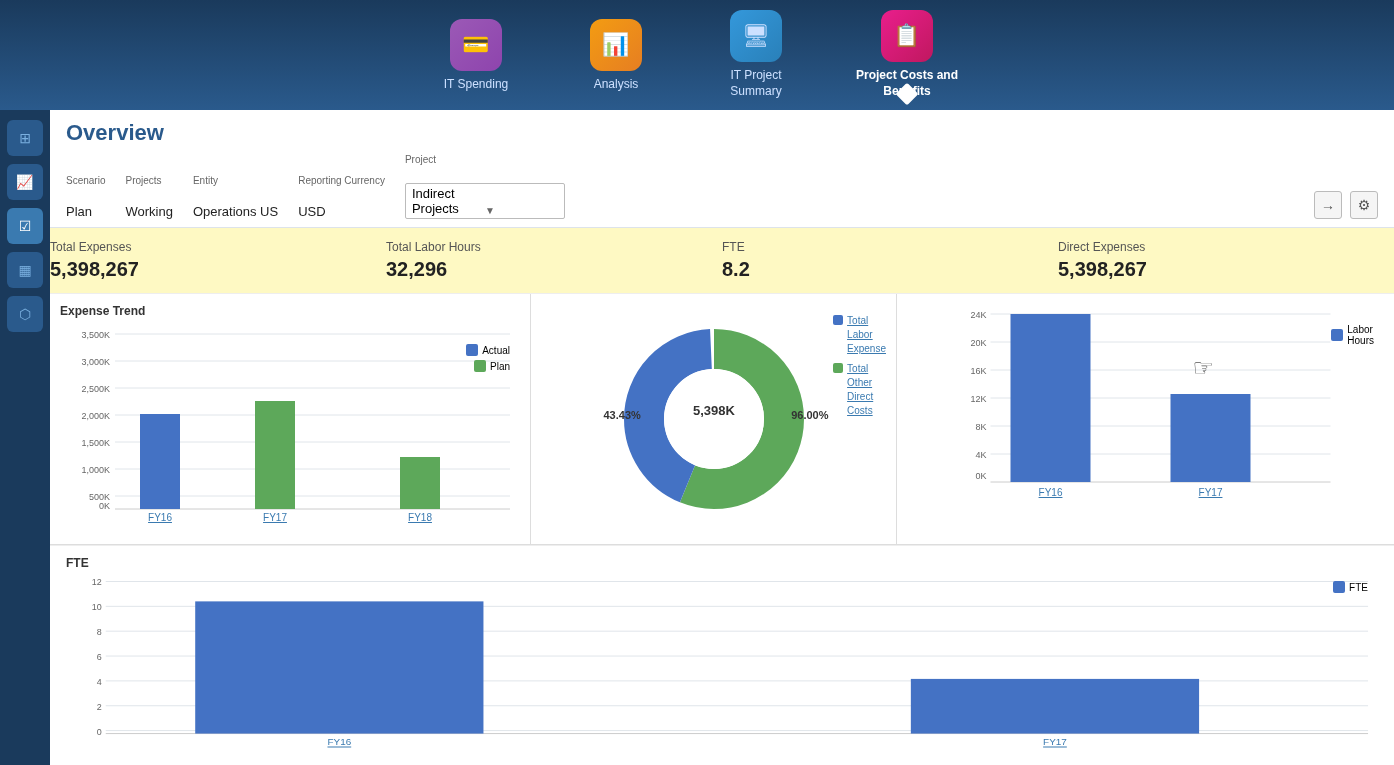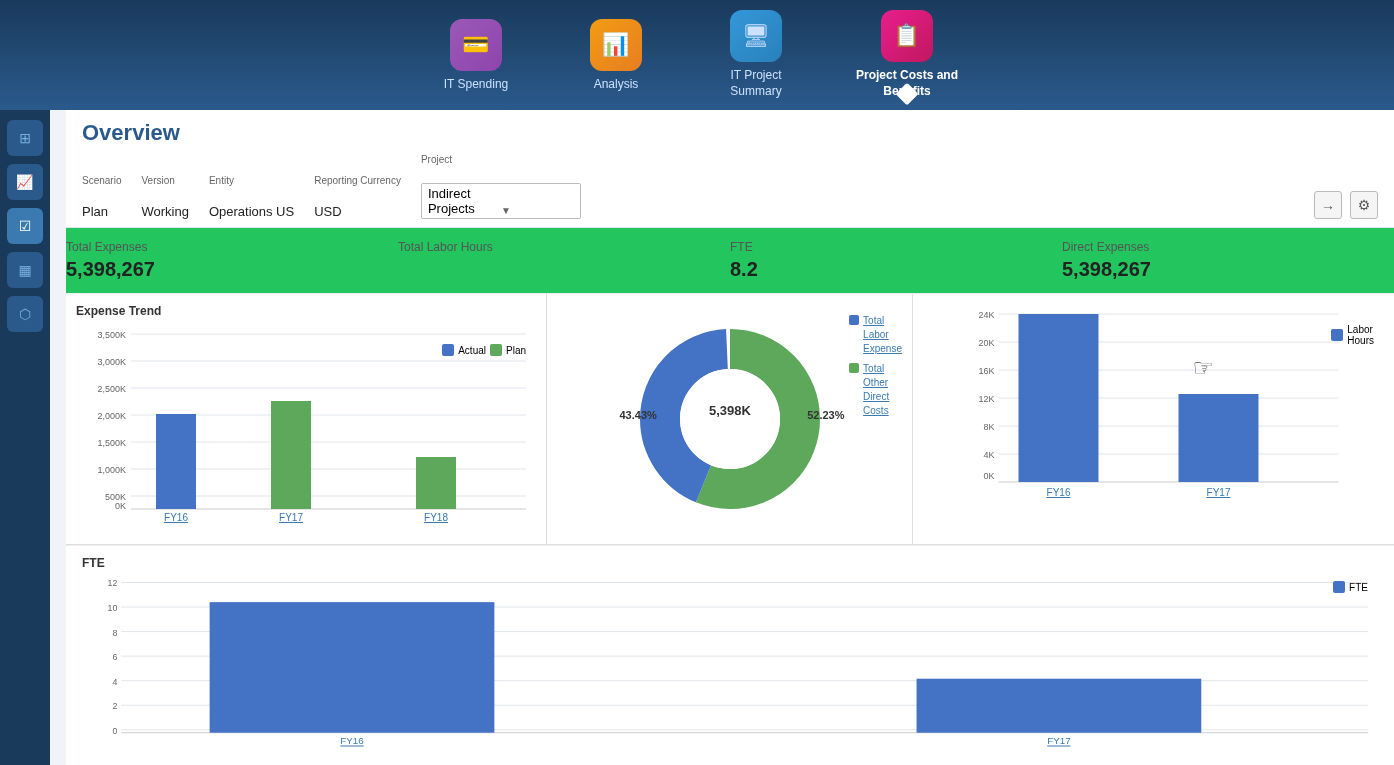--- a/index.html
+++ b/index.html
@@ -81,23 +81,22 @@
     }
     .sidebar-icon.active { background: #3a7ab0; color: #fff; }
 
     
     .content {
       flex: 1;
       background: #f0f4f8;
       overflow-y: auto;
     }
     .content-inner {
-      background: #22c55e;
+      background: #fef9c3;
       min-height: 100%;
-      margin-left: 16px;
     }
 
     
     .page-header {
       background: #fff;
       padding: 10px 16px 0 16px;
       border-bottom: 1px solid #dde3ea;
     }
     .page-title {
       font-size: 22px;
@@ -271,21 +270,21 @@
       <div class="page-header">
         <div class="page-title">Overview</div>
         <div class="filter-bar">
 
           <div class="filter-group">
             <span class="filter-label">Scenario</span>
             <span class="filter-value">Plan</span>
           </div>
 
           <div class="filter-group">
-            <span class="filter-label">Version</span>
+            <span class="filter-label">Projects</span>
             <span class="filter-value">Working</span>
           </div>
 
           <div class="filter-group">
             <span class="filter-label">Entity</span>
             <span class="filter-value">Operations US</span>
           </div>
 
           <div class="filter-group">
             <span class="filter-label">Reporting Currency</span>
@@ -312,20 +311,21 @@
         </div>
       </div>
 
       <div class="metrics-row">
         <div class="metric-item">
           <span class="metric-label">Total Expenses</span>
           <span class="metric-value">5,398,267</span>
         </div>
         <div class="metric-item">
           <span class="metric-label">Total Labor Hours</span>
+          <span class="metric-value">32,296</span>
         </div>
         <div class="metric-item">
           <span class="metric-label">FTE</span>
           <span class="metric-value">8.2</span>
         </div>
         <div class="metric-item">
           <span class="metric-label">Direct Expenses</span>
           <span class="metric-value">5,398,267</span>
         </div>
       </div>
@@ -360,21 +360,21 @@
 
               <rect class="bar-plan" x="195" y="77" width="40" height="108"></rect>
 
               <rect class="bar-plan" x="340" y="133" width="40" height="52"></rect>
 
               <text class="x-label" x="100" y="197" text-anchor="middle">FY16</text>
               <text class="x-label" x="215" y="197" text-anchor="middle">FY17</text>
               <text class="x-label" x="360" y="197" text-anchor="middle">FY18</text>
             </svg>
             
-            <div style="position:absolute; right:10px; top:20px; font-size:10px; display:flex; gap:4px;">
+            <div style="position:absolute; right:10px; top:20px; font-size:10px; display:flex; flex-direction:column; gap:4px;align-items:flex-end;">
               <div style="display:flex;align-items:center;gap:4px;">
                 <div style="width:12px;height:12px;background:#4472c4;border-radius:2px;"></div>
                 <span>Actual</span>
               </div>
               <div style="display:flex;align-items:center;gap:4px;">
                 <div style="width:12px;height:12px;background:#5da85a;border-radius:2px;"></div>
                 <span>Plan</span>
               </div>
             </div>
           </div>
@@ -387,21 +387,21 @@
               <circle cx="100" cy="100" r="70" fill="none" stroke="#5da85a" stroke-width="40" stroke-dasharray="246.7 435.97" stroke-dashoffset="0" transform="rotate(-90 100 100)"></circle>
 
               <circle cx="100" cy="100" r="70" fill="none" stroke="#4472c4" stroke-width="40" stroke-dasharray="189.27 435.97" stroke-dashoffset="-246.7" transform="rotate(-90 100 100)"></circle>
 
               <circle cx="100" cy="100" r="50" fill="white"></circle>
 
               <text x="100" y="96" text-anchor="middle" font-size="13" font-weight="bold" fill="#333">5,398K</text>
             </svg>
             
             <div style="position:absolute; left:-10px; top:90px; font-size:11px; color:#333; font-weight:bold;">43.43%</div>
-            <div style="position:absolute; right:-15px; top:90px; font-size:11px; color:#333; font-weight:bold;">52.23%</div>
+            <div style="position:absolute; right:-15px; top:90px; font-size:11px; color:#333; font-weight:bold;">96.00%</div>
           </div>
 
           <div style="position:absolute;right:10px;top:20px;font-size:10px;line-height:1.4;">
             <div style="display:flex;align-items:flex-start;gap:4px;margin-bottom:6px;">
               <div style="width:10px;height:10px;background:#4472c4;border-radius:2px;margin-top:1px;flex-shrink:0;"></div>
               <span style="color:#3a7ab0;text-decoration:underline;cursor:pointer;">Total<br>Labor<br>Expense</span>
             </div>
             <div style="display:flex;align-items:flex-start;gap:4px;">
               <div style="width:10px;height:10px;background:#5da85a;border-radius:2px;margin-top:1px;flex-shrink:0;"></div>
               <span style="color:#3a7ab0;text-decoration:underline;cursor:pointer;">Total<br>Other<br>Direct<br>Costs</span>

